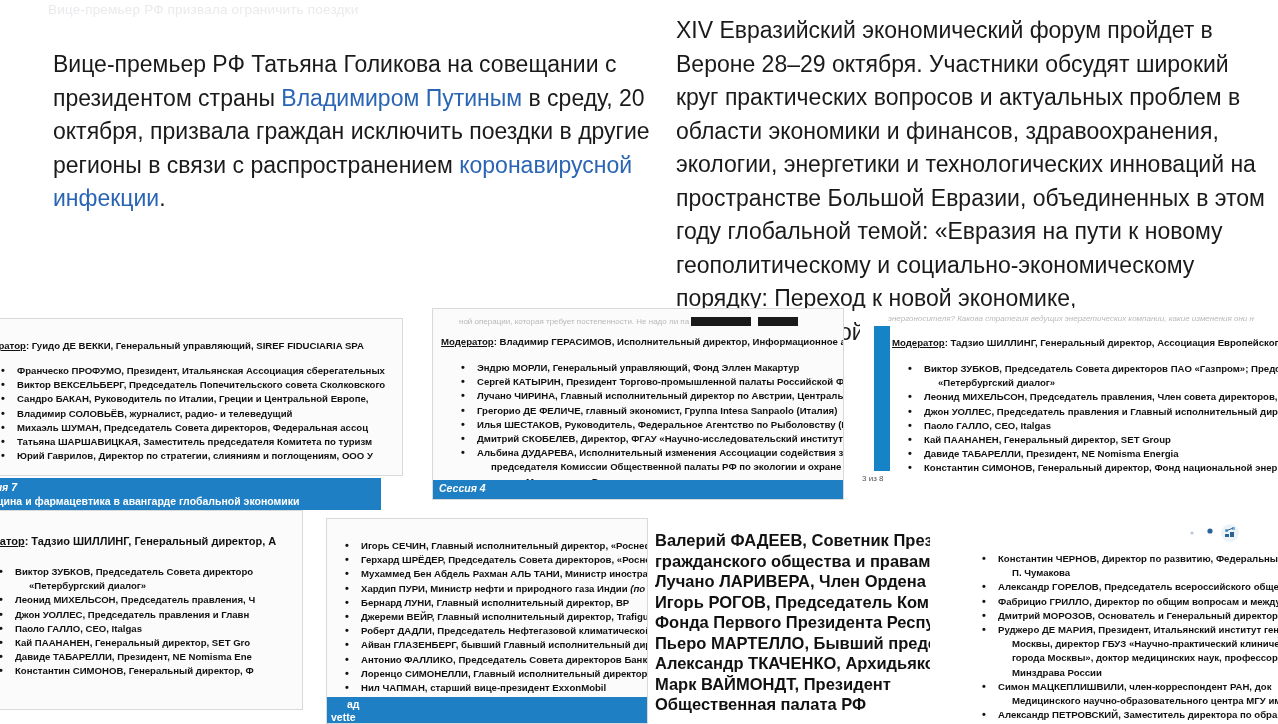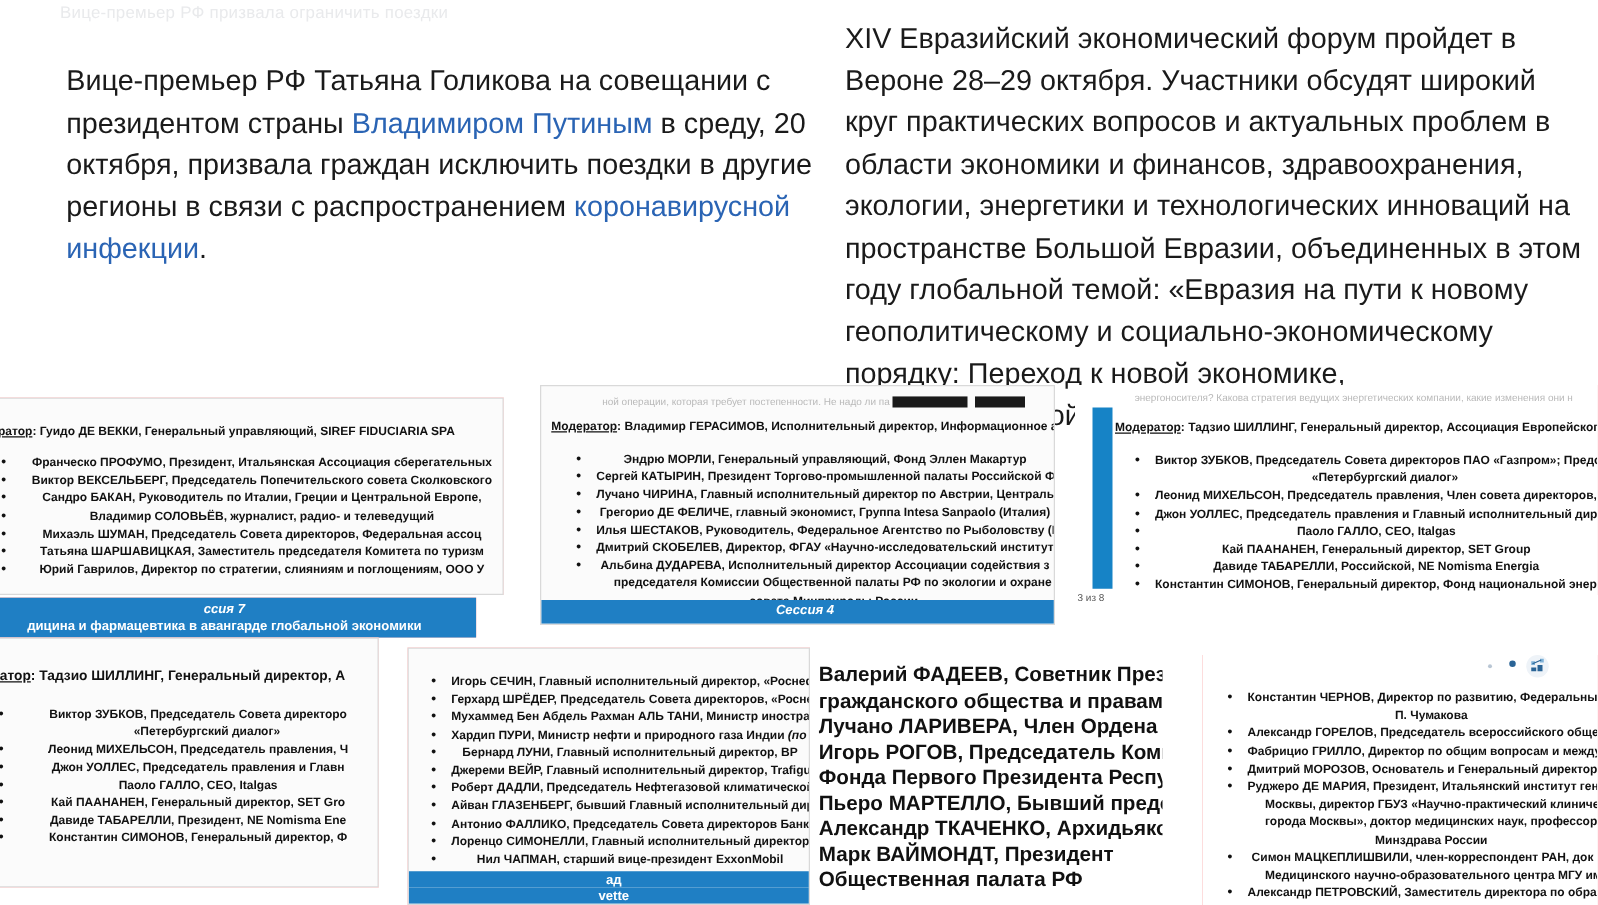--- a/index.html
+++ b/index.html
@@ -26,24 +26,23 @@
     line-height:33.5px;
     letter-spacing:0px;
   }
   .article .lnk{color:#2a64b4;}
   #article-left{left:36px;top:48px;width:600px;margin-left:17px;}
   #article-right{left:676px;top:14px;width:592px;}
 
   
   .doc{
     position:absolute;
-    background:#fca5a5;
+    background:#737373;
     overflow:hidden;
     box-sizing:border-box;
-    text-align:center;
   }
   .doc .page{
     background:#fbfbfb;
     border:1px solid #d9d9d9;
     box-sizing:border-box;
     height:100%;
     width:100%;
     position:relative;
     overflow:hidden;
   }
@@ -146,46 +145,46 @@
         <span class="redact" style="width:40px;margin-left:4px;"></span>
       </div>
       <div class="moder" style="position:absolute;left:8px;top:26px;"><u>Модератор</u><span>: Владимир ГЕРАСИМОВ, Исполнительный директор, Информационное аген</span></div>
       <ul class="people" id="doc2-list" style="position:absolute;left:22px;top:52px;right:0;">
           <li>Эндрю МОРЛИ, Генеральный управляющий, Фонд Эллен Макартур</li>
           <li>Сергей КАТЫРИН, Президент Торгово-промышленной палаты Российской Фед</li>
           <li>Лучано ЧИРИНА, Главный исполнительный директор по Австрии, Центрально</li>
           <li>Грегорио ДЕ ФЕЛИЧЕ, главный экономист, Группа Intesa Sanpaolo (Италия)</li>
           <li>Илья ШЕСТАКОВ, Руководитель, Федеральное Агентство по Рыболовству (Рос</li>
           <li>Дмитрий СКОБЕЛЕВ, Директор, ФГАУ «Научно-исследовательский институт „Ц</li>
-          <li>Альбина ДУДАРЕВА, Исполнительный директор Ассоциации содействия з</li>
+          <li>Альбина ДУДАРЕВА, Исполнительный изменения Ассоциации содействия з</li>
           <li class="cont">председателя Комиссии Общественной палаты РФ по экологии и охране ок</li>
           <li class="cont">совета Минприроды России</li>
         </ul>
       <div class="sess" style="position:absolute;left:0;bottom:0;width:100%;height:17px;margin-top:28px;">
         <span class="n">Сессия 4</span>
       </div>
 
     </div>
   </div>
 
   <div class="doc nopage" id="doc3" style="left:860px;top:308px;width:418px;height:168px;">
     <div class="page">
       <div class="bluebar" style="left:14px;top:18px;width:16px;height:145px;"></div>
-      <div class="greyline" style="position:absolute;left:28px;top:6px;right:0;">
+      <div class="greyline" style="position:absolute;left:28px;top:6px;right:0;font-style:italic;">
         <span>энергоносителя? Какова стратегия ведущих энергетических компании, какие изменения они н</span>
       </div>
       <div class="moder" style="position:absolute;left:32px;top:28px;"><u>Модератор</u><span>: Тадзио ШИЛЛИНГ, Генеральный директор, Ассоциация Европейского Бизн</span></div>
       <ul class="people" id="doc3-list" style="position:absolute;left:42px;top:54px;right:0;">
           <li>Виктор ЗУБКОВ, Председатель Совета директоров ПАО «Газпром»; Председате</li>
           <li class="cont">«Петербургский диалог»</li>
           <li>Леонид МИХЕЛЬСОН, Председатель правления, Член совета директоров, «НОВ</li>
           <li>Джон УОЛЛЕС, Председатель правления и Главный исполнительный директор,</li>
           <li>Паоло ГАЛЛО, CEO, Italgas</li>
           <li>Кай ПААНАНЕН, Генеральный директор, SET Group</li>
-          <li>Давиде ТАБАРЕЛЛИ, Российской, NE Nomisma Energia</li>
+          <li>Давиде ТАБАРЕЛЛИ, Президент, NE Nomisma Energia</li>
           <li>Константин СИМОНОВ, Генеральный директор, Фонд национальной энергетиче</li>
         </ul>
     </div>
   </div>
   <div class="pagenum" style="position:absolute;left:862px;top:474px;">3 из 8</div>
 
   <div class="doc" id="doc4" style="left:-22px;top:510px;width:325px;height:200px;">
     <div class="page">
       <div class="moder" style="position:absolute;left:8px;top:24px;font-size:11px;"><u>ератор</u><span>: Тадзио ШИЛЛИНГ, Генеральный директор, А</span></div>
       <ul class="people" id="doc4-list" style="position:absolute;left:14px;top:54px;right:0;font-size:11px;">
@@ -210,21 +209,21 @@
           <li>Мухаммед Бен Абдель Рахман АЛЬ ТАНИ, Министр иностранных</li>
           <li>Хардип ПУРИ, Министр нефти и природного газа Индии <span class="it">(по видео)</span></li>
           <li>Бернард ЛУНИ, Главный исполнительный директор, BP</li>
           <li>Джереми ВЕЙР, Главный исполнительный директор, Trafigura</li>
           <li>Роберт ДАДЛИ, Председатель Нефтегазовой климатической иниц</li>
           <li>Айван ГЛАЗЕНБЕРГ, бывший Главный исполнительный директо</li>
           <li>Антонио ФАЛЛИКО, Председатель Совета директоров Банка Инте</li>
           <li>Лоренцо СИМОНЕЛЛИ, Главный исполнительный директор Baker</li>
           <li>Нил ЧАПМАН, старший вице-президент ExxonMobil</li>
         </ul>
-      <div class="sess" style="position:absolute;left:0;top:178px;width:100%;height:13px;padding:0 0 0 4px;">
+      <div class="sess" style="position:absolute;left:0;top:178px;width:100%;height:13px;padding:0 0 0 20px;">
         <span class="t">ад</span>
       </div>
       <div class="sess" style="position:absolute;left:0;top:191px;width:100%;height:13px;padding:0 0 0 4px;">
         <span class="t">vette</span>
       </div>
     </div>
   </div>
 
   <div class="bigdoc" id="doc6" style="left:655px;top:530px;width:275px;height:194px;">
     <div id="doc6-lines">

